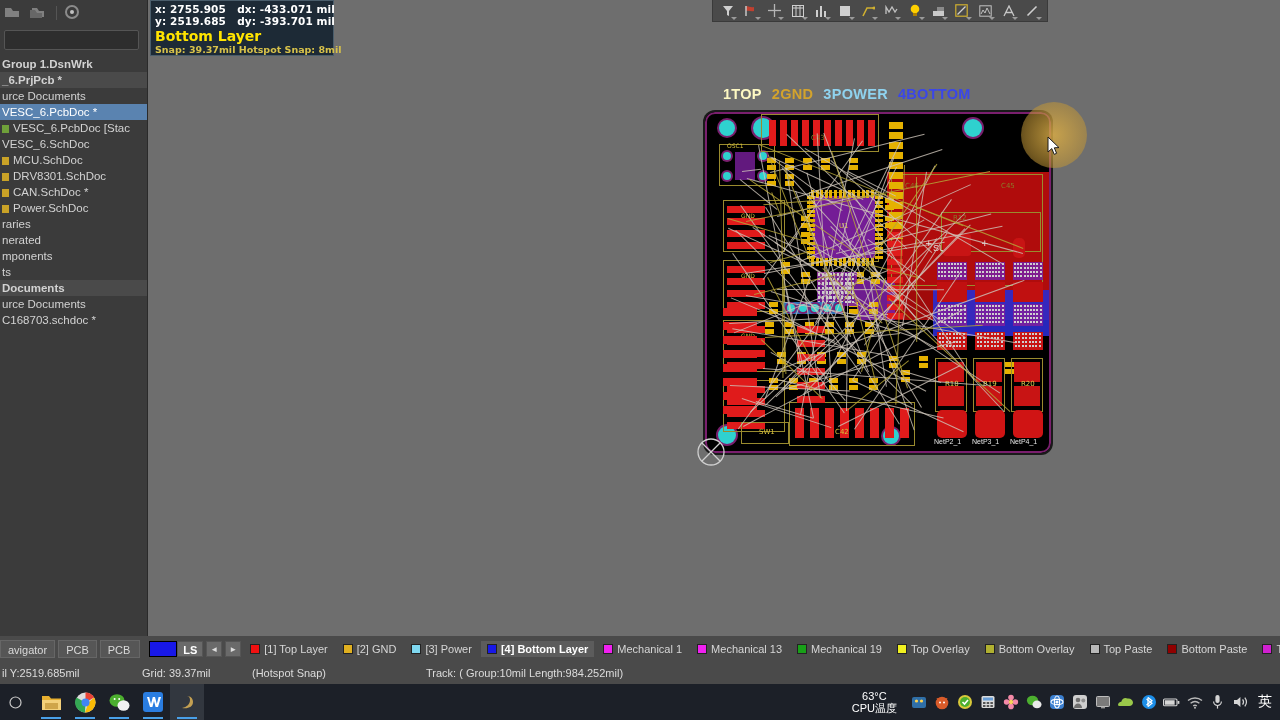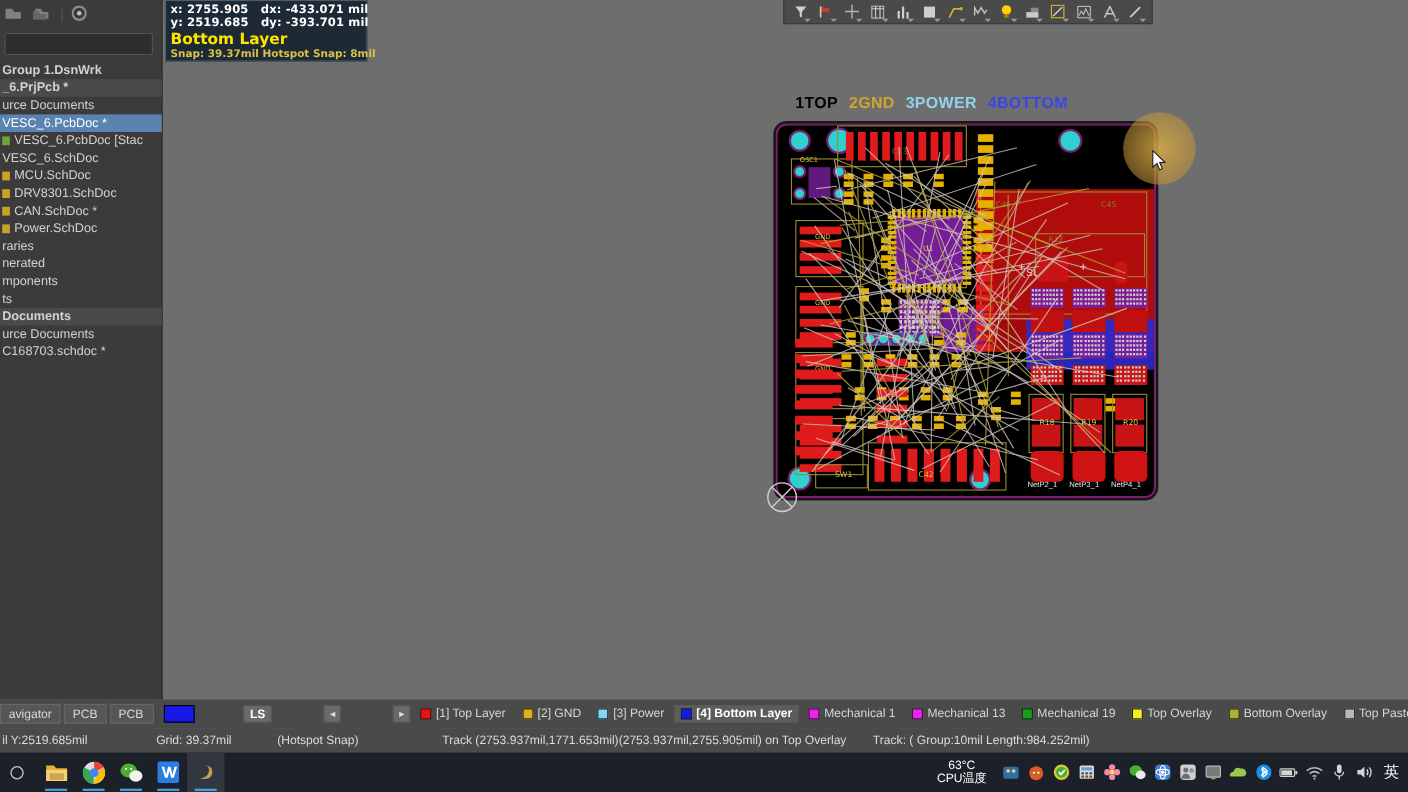--- a/index.html
+++ b/index.html
@@ -60,21 +60,21 @@
   #blob{ position:absolute; left:873px; top:102px; width:66px;height:66px;border-radius:50%;
          background:radial-gradient(circle, rgba(214,170,70,.85) 0%, rgba(196,152,56,.6) 60%, rgba(180,140,50,.35) 100%); }
   #cursor{ position:absolute; left:899px; top:136px; width:14px; height:20px;}
 
   
   #origin{ position:absolute; left:548px; top:437px; width:30px;height:30px;}
 
   
   #layerbar{ position:absolute; left:0; top:636px; width:1280px; height:26px; background:#4a4a4a; display:flex; align-items:center; font-size:11px;}
   .navbtn{ height:18px; padding:0 7px; margin-right:3px; line-height:18px; background:#565656; color:#d9d9d9; border:1px solid #666;}
-  .lsbox{ display:flex;align-items:center; margin-left:6px;gap:44px; }
+  .lsbox{ display:flex;align-items:center; margin-left:6px; }
   .lsblue{ width:28px;height:16px;background:#1818e8;border:1px solid #000;}
   .lslabel{ background:#6a6a6a;color:#fff;font-weight:bold;padding:0 5px;height:16px;line-height:16px;border:1px solid #555;}
   .arrbtn{ width:16px;height:16px;background:#6a6a6a;border:1px solid #555;display:flex;align-items:center;justify-content:center;margin-left:3px;color:#ddd;font-size:8px;}
   .ltab{ display:flex;align-items:center;gap:4px;padding:2px 6px;margin-left:3px;white-space:nowrap;}
   .ltab.active{ background:#5c5c5c; font-weight:bold; color:#fff; }
   .lsw{ width:10px;height:10px;border:1px solid #222;}
 
   
   #statusbar{ position:absolute; left:0; top:662px; width:1280px; height:22px; background:#4a4a4a; display:flex; align-items:center; font-size:11px; color:#dcdcdc;}
   #statusbar .sb{ white-space:nowrap; }
@@ -228,21 +228,21 @@
         <span class="car"></span>
       </div>
       <div class="tbi">
         <svg width="12" height="12" viewBox="0 0 12 12">
           <line x1="1.5" y1="10.5" x2="10.5" y2="1.5" stroke="#cfcfcf" stroke-width="1.6"></line>
         </svg>
         <span class="car"></span>
       </div>
     </div>
 
-  <div id="legend"><span style="color: #000000;">1TOP</span><span style="color: rgb(211, 163, 44);">2GND</span><span style="color: rgb(143, 211, 239);">3POWER</span><span style="color: rgb(58, 70, 232);">4BOTTOM</span></div>
+  <div id="legend"><span style="color: #fef9c3;">1TOP</span><span style="color: rgb(211, 163, 44);">2GND</span><span style="color: rgb(143, 211, 239);">3POWER</span><span style="color: rgb(58, 70, 232);">4BOTTOM</span></div>
 
   <div id="board">
     <div class="edge"></div>
   <div class="cu" style="left: 182px; top: 60px; width: 162px; height: 118px; background: rgb(176, 12, 12);"></div>
       <div class="cu" style="left: 182px; top: 178px; width: 162px; height: 30px; background: rgb(160, 10, 10);"></div>
       <div class="pwr" style="left: 228px; top: 178px; width: 116px; height: 46px; opacity: 0.9;"></div>
       <div class="gnd" style="left: 152px; top: 168px; width: 38px; height: 40px; opacity: 0.9;"></div>
       <div class="kl" style="left: 186px; top: 62px; width: 152px; height: 112px; background: transparent;"></div>
       <div class="kl" style="left: 236px; top: 100px; width: 100px; height: 40px; background: transparent;"></div>
       <div class="txt" style="left: 200px; top: 70px; color: rgb(139, 122, 42); font-size: 7px;">C46</div>
@@ -1153,21 +1153,20 @@
     <div class="ltab">
       <span class="lsw" style="background: rgb(208, 32, 208);"></span>
       <span>Top Solder</span>
     </div>
   </div>
 
 <div id="statusbar">
   <span class="sb" style="margin-left:2px;width:140px">il Y:2519.685mil</span>
   <span class="sb" style="width:110px">Grid: 39.37mil</span>
   <span class="sb" style="width:150px">(Hotspot Snap)</span>
-  <span class="sb">Track (2753.937mil,1771.653mil)(2753.937mil,2755.905mil) on Top Overlay</span>
   <span class="sb" style="margin-left:24px">Track: ( Group:10mil Length:984.252mil)</span>
 </div>
 
 <div id="taskbar">
   <div class="tbic" style="width:30px">
     <svg width="13" height="13" viewBox="0 0 13 13">
         <circle cx="6.5" cy="6.5" r="5.5" fill="none" stroke="#c9c9c9" stroke-width="1.2"></circle>
       </svg>
   </div>
   <div id="taskapps" style="display:flex;align-items:center;margin-left:4px">

